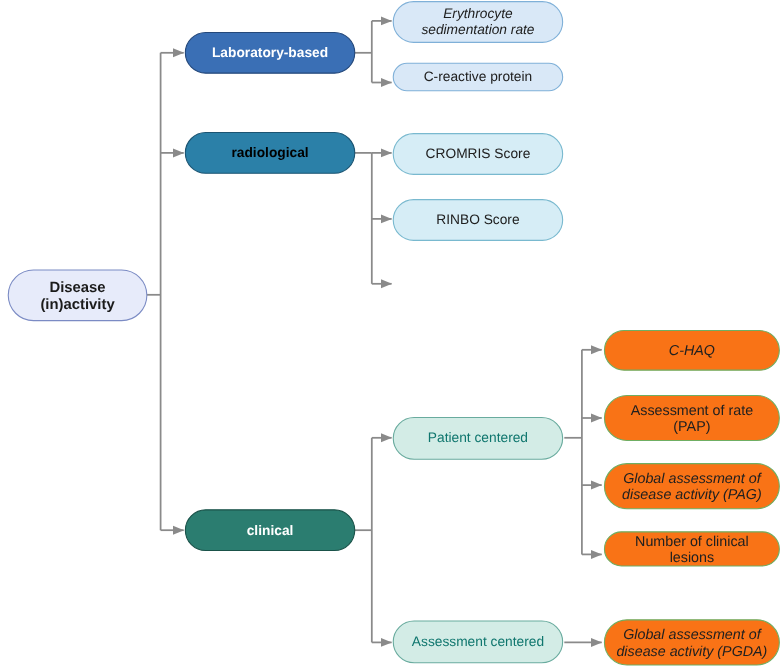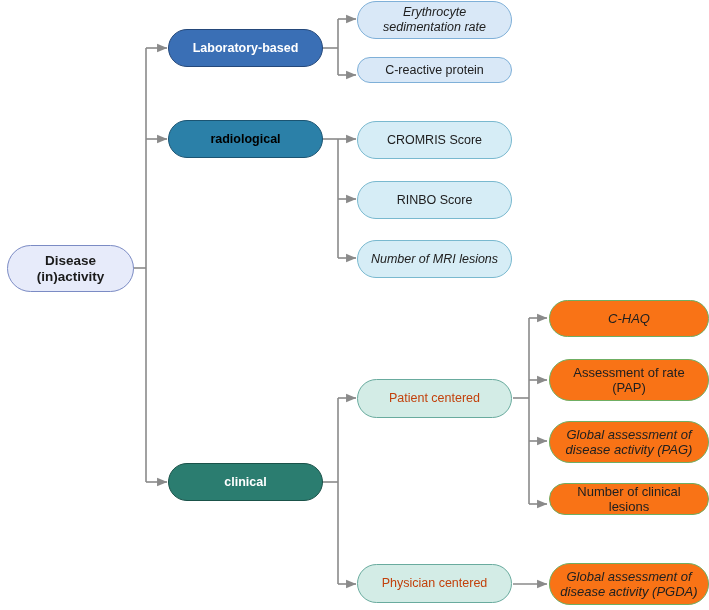--- a/index.html
+++ b/index.html
@@ -84,21 +84,21 @@
   .node.leaf-radio {
     background: #d6edf6;
     border-color: #79b9cf;
     color: #202020;
     font-size: 12.5px;
   }
   
   .node.mid-clinical {
     background: #d3ece6;
     border-color: #69ab9e;
-    color: #c2410c;
+    color: #0f766e;
     font-size: 12.5px;
   }
   
   .node.leaf-clinical {
     background: #f97316;
     border-color: #6fae63;
     color: #202020;
     font-size: 13px;
   }
   .node.italic {
@@ -165,25 +165,24 @@
 
   <div class="node leaf-lab italic" style="left:357px; top:1px; width:155px; height:38px;">Erythrocyte
 sedimentation rate</div>
 
   <div class="node leaf-lab" style="left:357px; top:57px; width:155px; height:26px;">C-reactive protein</div>
 
   <div class="node leaf-radio" style="left:357px; top:121px; width:155px; height:38px;">CROMRIS Score</div>
 
   <div class="node leaf-radio" style="left:357px; top:181px; width:155px; height:38px;">RINBO Score</div>
 
-  <div class="node leaf-radio italic" style="left:357px; top:240px; width:155px; height:38px;">Number of MRI lesions</div>
 
   <div class="node mid-clinical" style="left:357px; top:379px; width:155px; height:39px;">Patient centered</div>
 
-  <div class="node mid-clinical" style="left:357px; top:564px; width:155px; height:39px;">Physician centered</div>
+  <div class="node mid-clinical" style="left:357px; top:564px; width:155px; height:39px;">Assessment centered</div>
 
   <div class="node leaf-clinical italic" style="left:549px; top:300px; width:160px; height:37px;">C-HAQ</div>
 
   <div class="node leaf-clinical" style="left:549px; top:359px; width:160px; height:42px;">Assessment of rate
 (PAP)</div>
 
   <div class="node leaf-clinical italic" style="left:549px; top:421px; width:160px; height:42px;">Global assessment of
 disease activity (PAG)</div>
 
   <div class="node leaf-clinical" style="left:549px; top:483px; width:160px; height:32px;">Number of clinical

